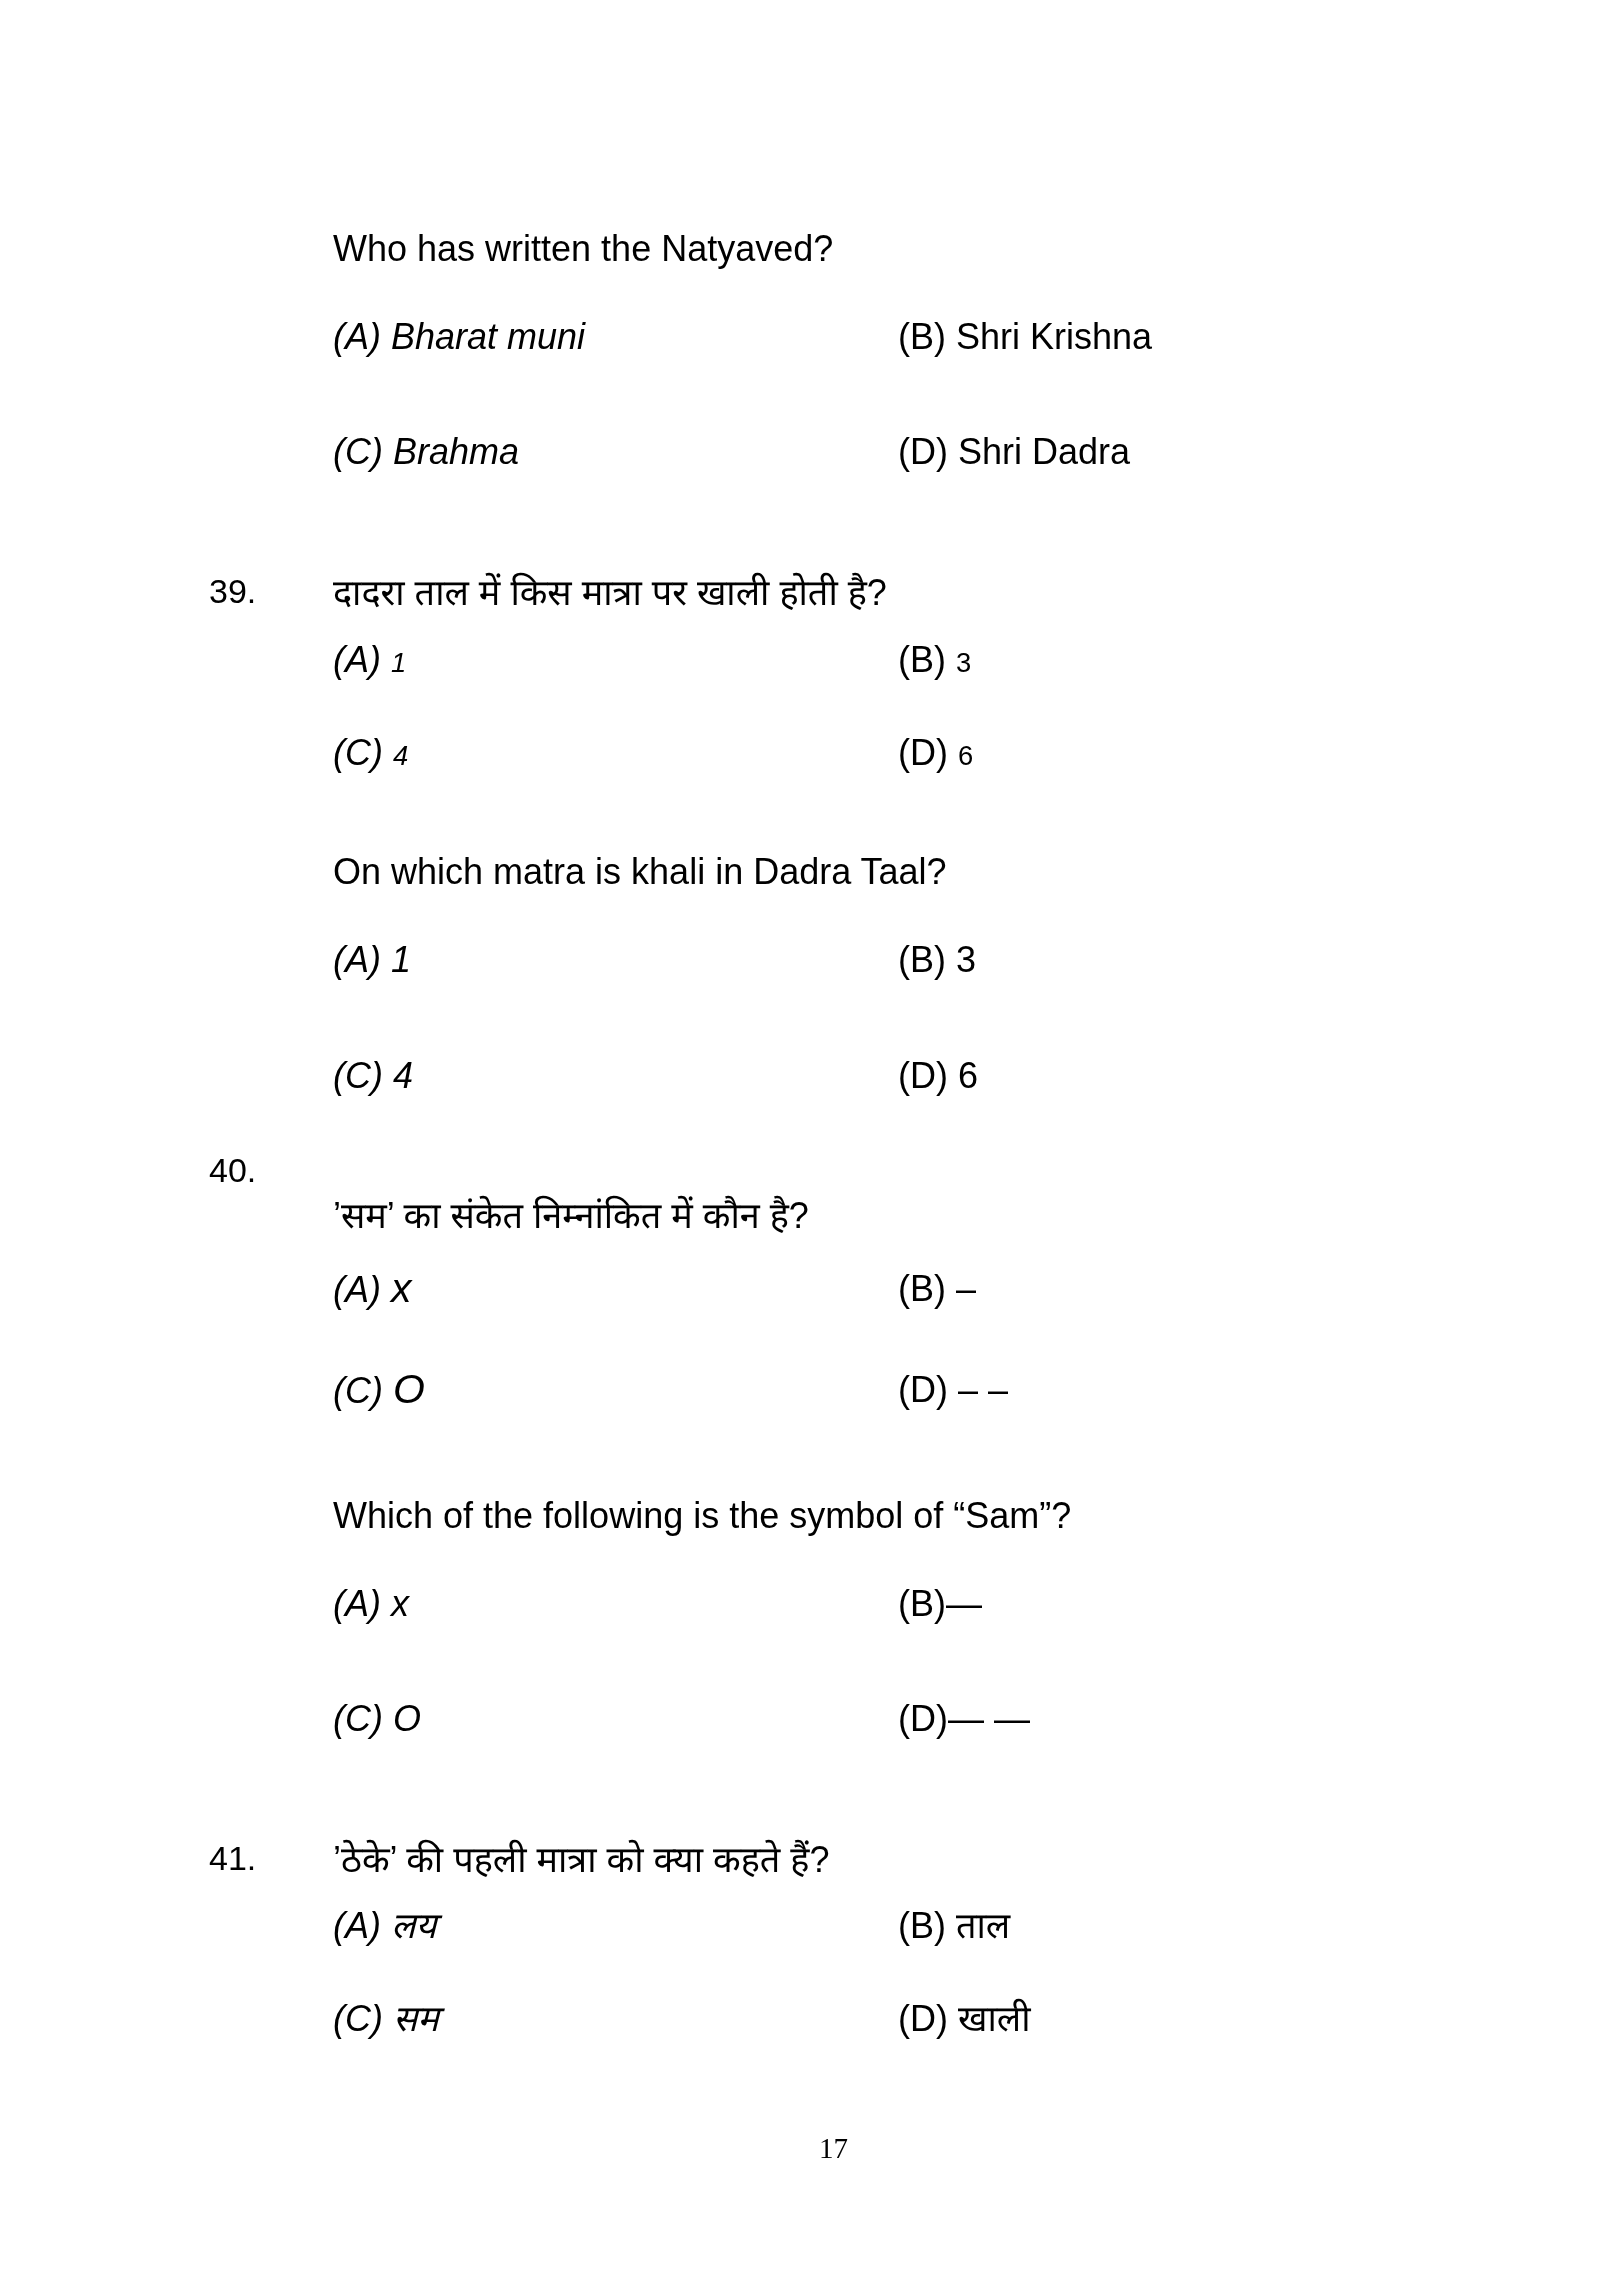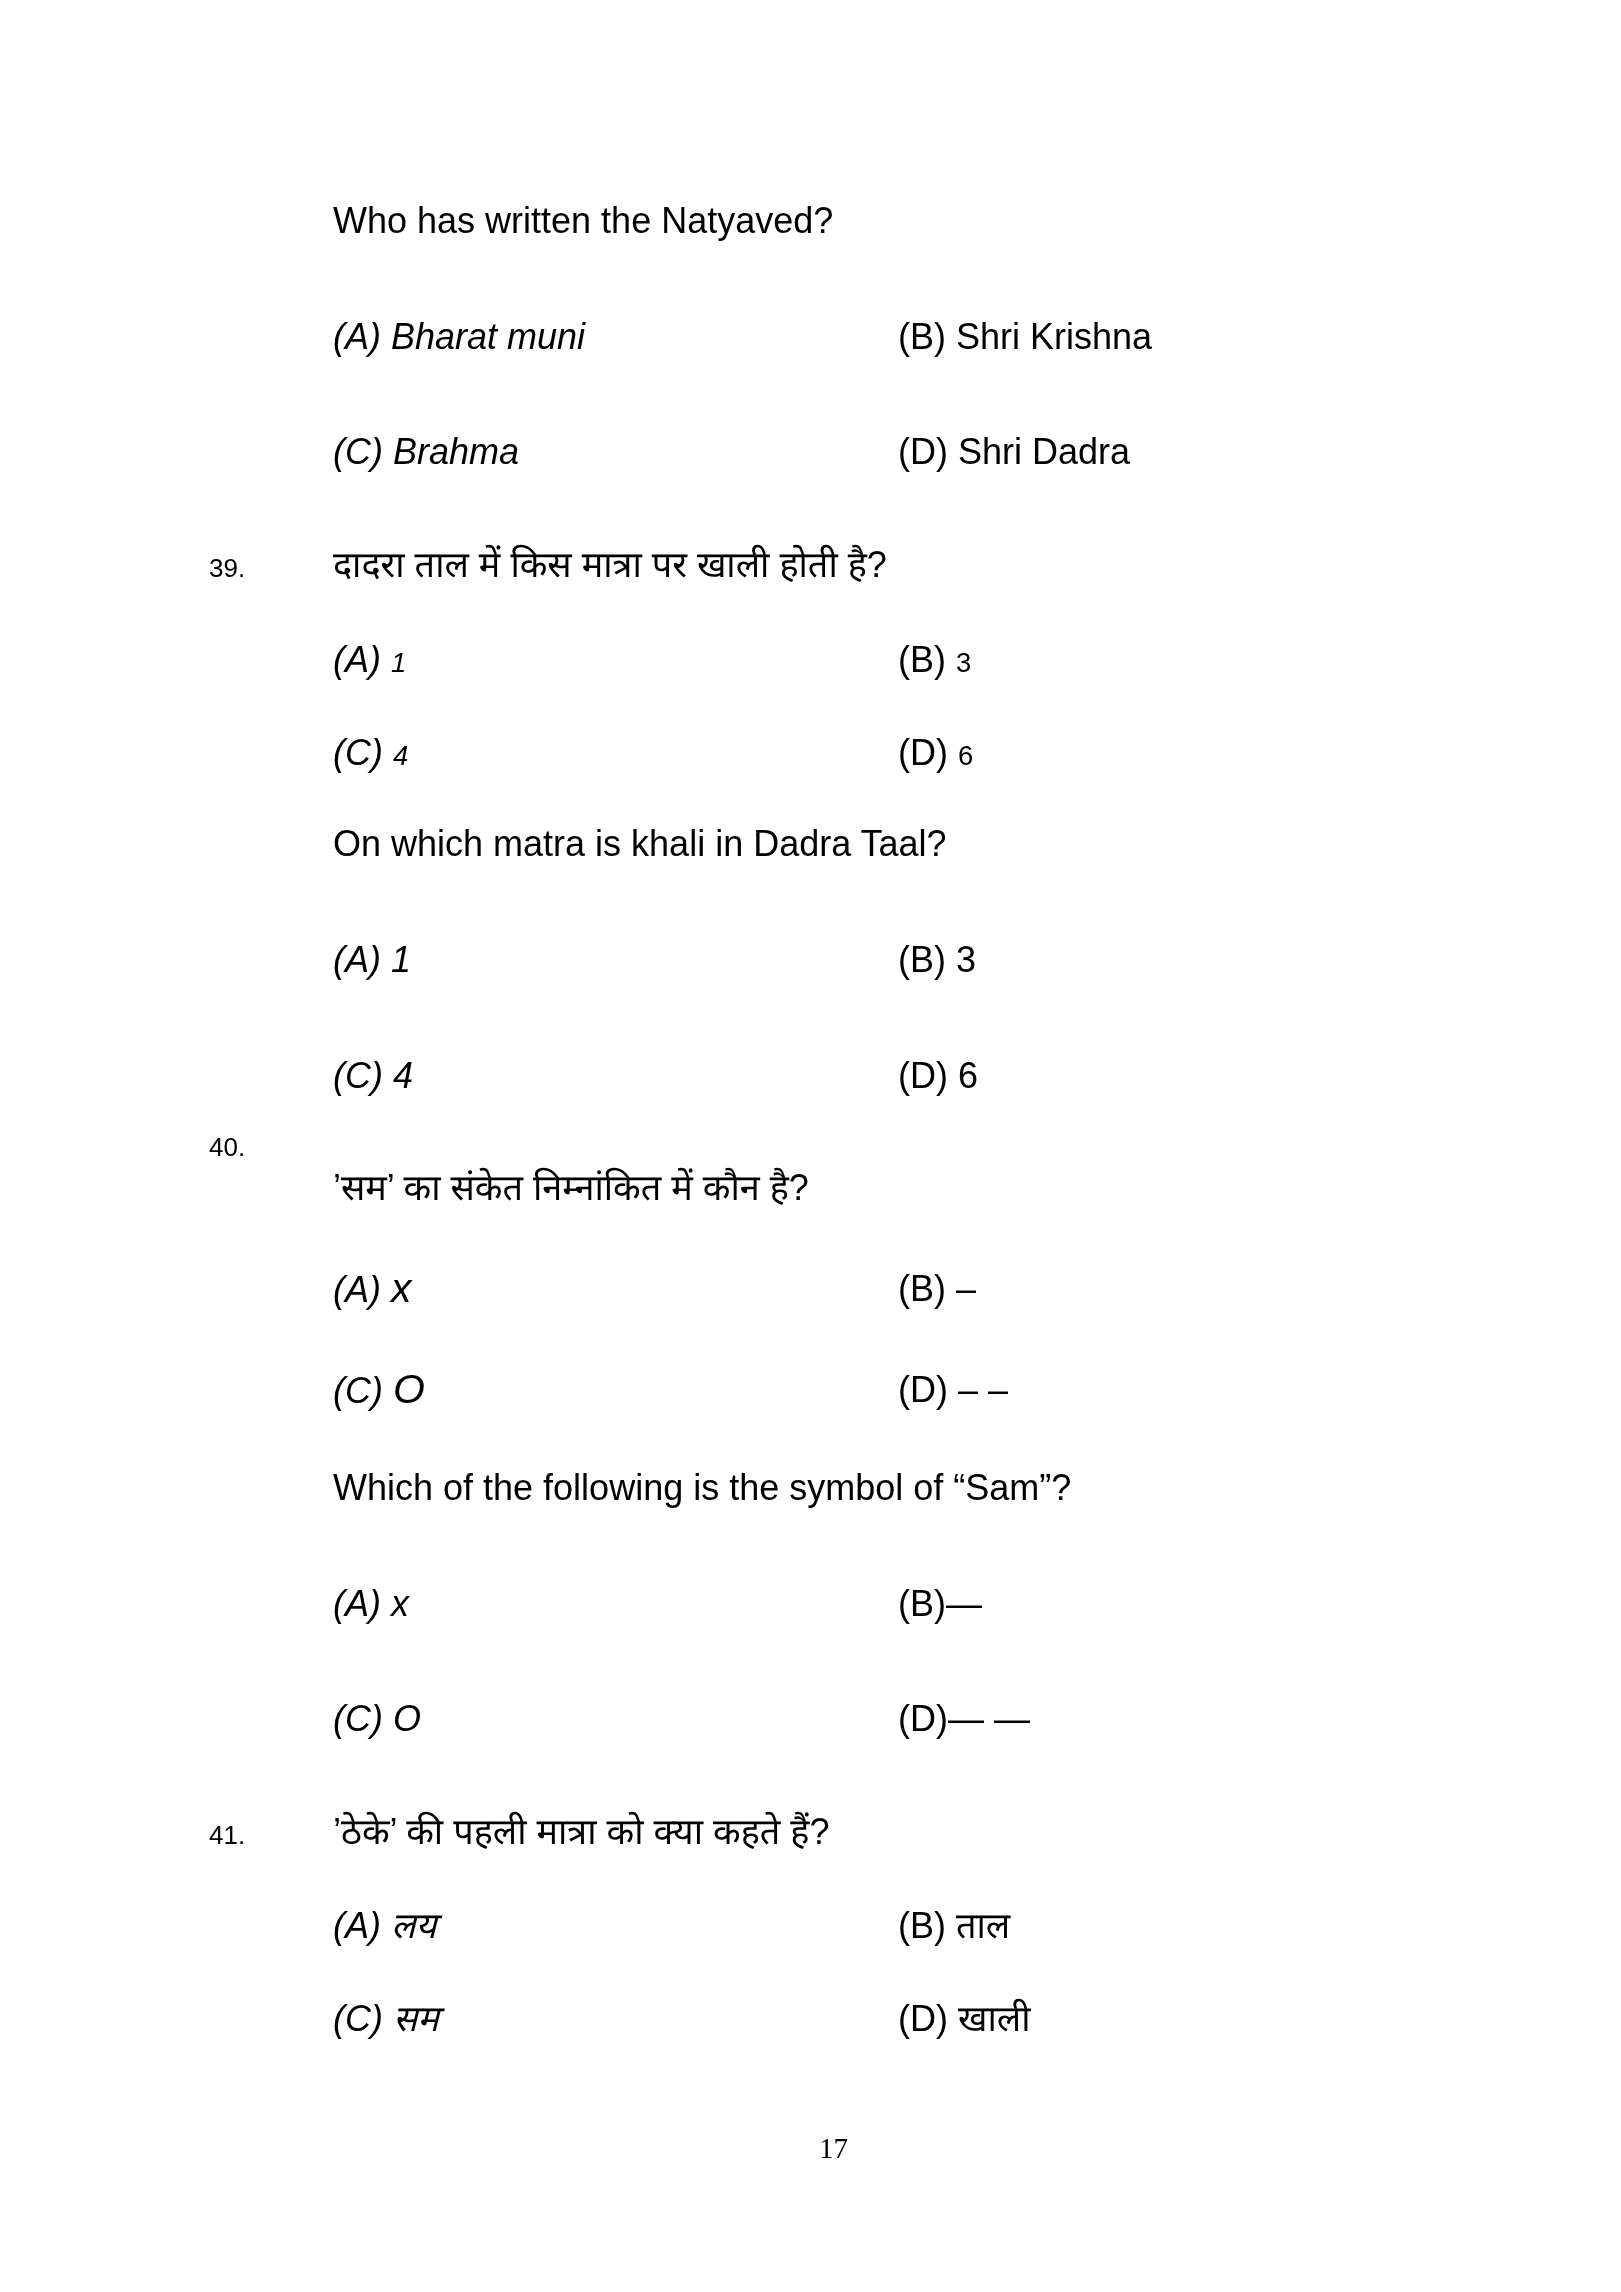--- a/index.html
+++ b/index.html
@@ -1,19 +1,19 @@
 <!DOCTYPE html>
 <html><head>
 <meta charset="utf-8">
 <style>
   html,body{margin:0;padding:0;background:#fff;}
   body{width:1621px;height:2293px;position:relative;font-family:"Liberation Sans",sans-serif;color:#000;overflow:hidden;}
   .line{position:absolute;font-size:36px;line-height:43px;white-space:nowrap;}
-  .num{position:absolute;left:209px;font-size:26px;line-height:43px;}
-  .q{left:333px;}
+  .num{position:absolute;left:209px;font-size:34px;line-height:43px;margin-top:23px;}
+  .q{left:333px;margin-top:28px;}
   .a{left:333px;font-style:italic;}
   .b{left:850px;margin-left:48px;}
   .small{font-size:27.4px;}
   .big{font-size:41px;}
   .pg{position:absolute;left:0;right:0;top:2132px;text-align:center;font-family:"Liberation Serif",serif;font-size:29px;padding-left:46px;}
 </style>
 </head>
 <body>
 
 <div class="line q" style="top:199px">Who has written the Natyaved?</div>

